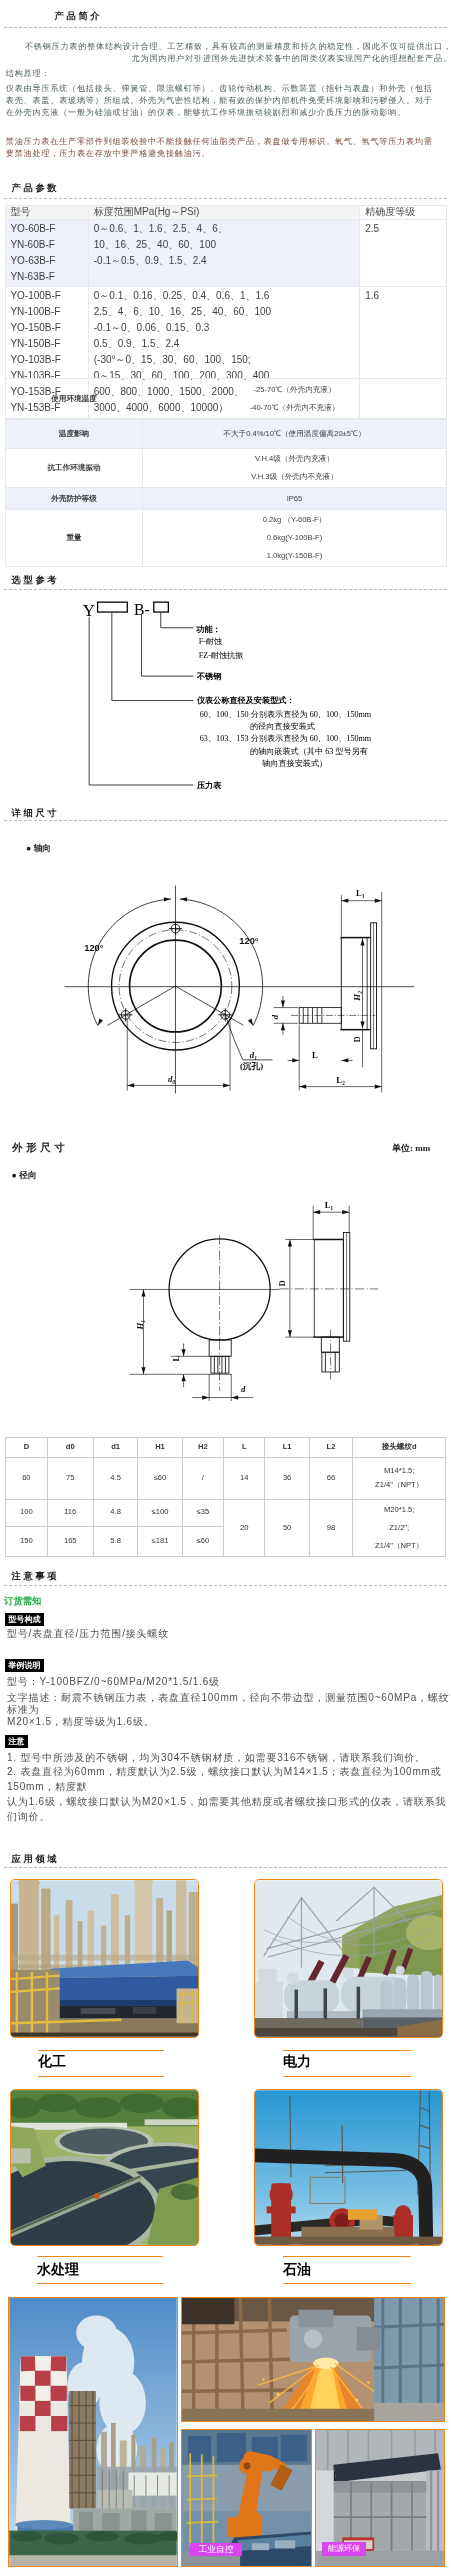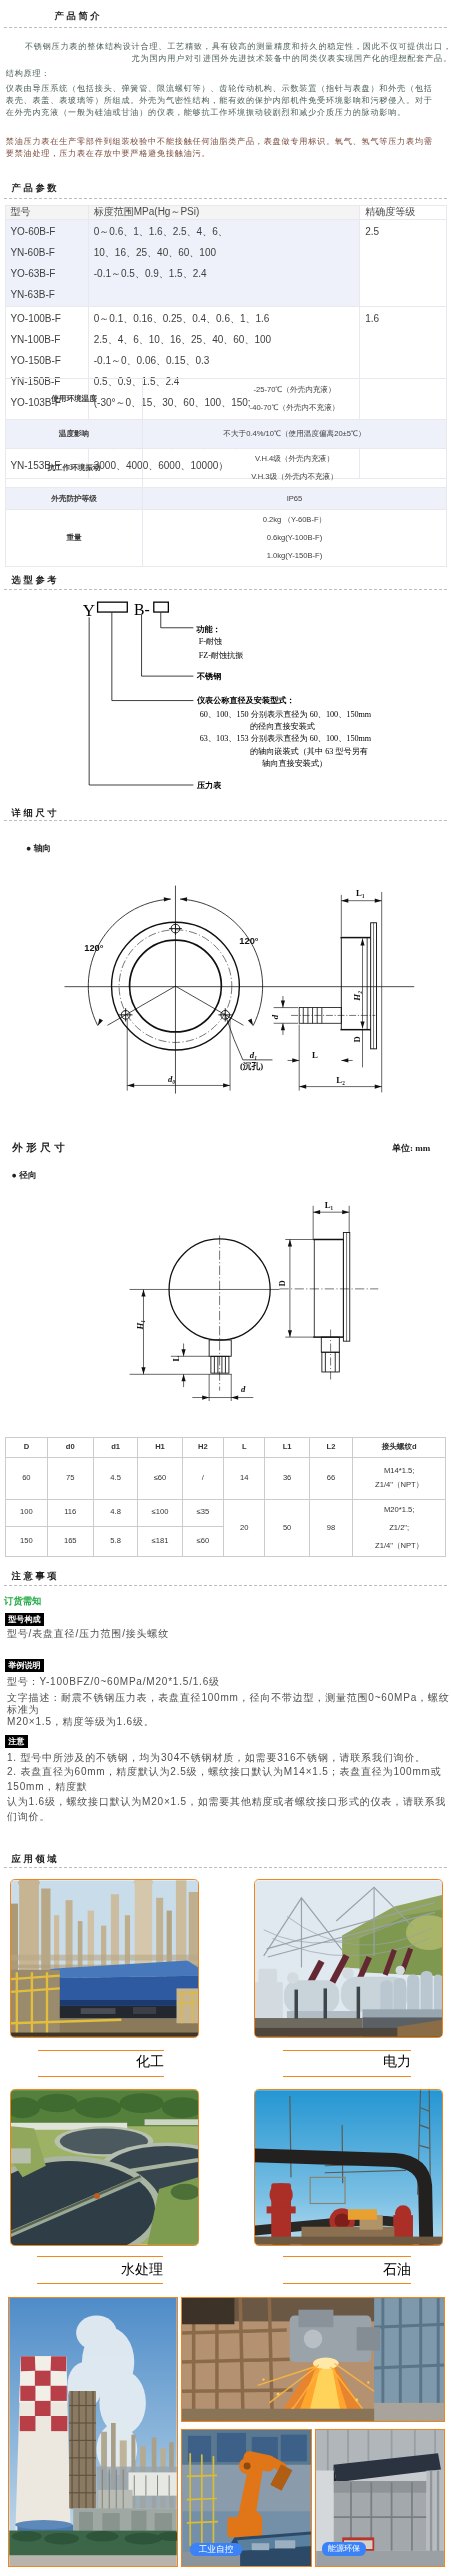--- a/index.html
+++ b/index.html
@@ -5,36 +5,36 @@
 html,body{margin:0;padding:0;background:#fff;}
 body{width:452px;font-family:"Liberation Sans",sans-serif;}
 #page{position:relative;width:452px;height:2576px;overflow:hidden;background:#fff;}
 .abs{position:absolute;}
 .sechead{position:absolute;left:11.6px;font-size:9.3px;font-weight:bold;letter-spacing:2.6px;color:#222;}
 .dash{position:absolute;left:4.1px;width:443px;border-top:0.6px dashed #bdbdbd;}
 .para{position:absolute;left:5.8px;width:446px;font-size:8.1px;line-height:12.2px;letter-spacing:0.8px;color:#4d6058;}
 .maroon{color:#7a4a3c;}
 table{border-collapse:collapse;}
 .t1{position:absolute;left:4.7px;width:442px;font-size:10px;color:#404040;}
-.t1 td{border:0.6px solid #e7e9ee;vertical-align:top;padding:1.2px 4.7px;line-height:21px;}
+.t1 td{border:0.6px solid #e7e9ee;vertical-align:top;padding:1.2px 4.7px;line-height:16px;}
 .t1 .hd td{background:#f4f4f4;line-height:10.5px;padding:1.2px 4.7px;color:#4a4a4a;}
 .lav{background:#eef1fa;}
 .t2{position:absolute;left:4.7px;width:442px;font-size:7.6px;color:#404040;}
 .t2 td{border:0.6px solid #e7e9ee;text-align:center;vertical-align:middle;line-height:18px;padding:0 2.3px;}
 .t2 td.lb{font-weight:bold;width:132px;color:#3c3c3c;}
 .dimt{position:absolute;left:5.2px;width:441px;font-size:7.6px;color:#333;}
 .dimt td{border:0.6px solid #ccc;text-align:center;vertical-align:middle;padding:1.2px;line-height:14.6px;}
 .dimt .hd td{font-weight:bold;height:16.3px;}
 .tag{position:absolute;left:4.7px;background:#000;color:#fff;font-size:8.1px;font-weight:bold;padding:1.2px 3.5px;}
 .n13{position:absolute;left:7px;width:446px;font-size:10px;line-height:12.2px;letter-spacing:0.8px;color:#4f4f4f;}
 .serif{font-family:"Liberation Serif",serif;}
 .ph{position:absolute;border:1.7px solid #f0851c;border-radius:4.7px;overflow:hidden;}
 .lblline{position:absolute;height:1.2px;background:#f0881e;}
-.biglbl{position:absolute;font-size:14px;font-weight:normal;color:#000;text-align:right;}
-.olabel{position:absolute;background:#3b82f6;color:#fff;font-size:8.7px;text-align:center;border-radius:6px;}
+.biglbl{position:absolute;font-size:14px;font-weight:bold;color:#000;text-align:left;}
+.olabel{position:absolute;background:#d946ef;color:#fff;font-size:8.7px;text-align:center;}
 .ph2{position:absolute;border:1.2px solid #f0851c;overflow:hidden;}
 </style>
 </head>
 <body>
 
 <div id="page">
 
 <div class="sechead" style="top:10px;padding-left:43px;">产品简介</div>
 <div class="dash" style="top:27px;"></div>
 

